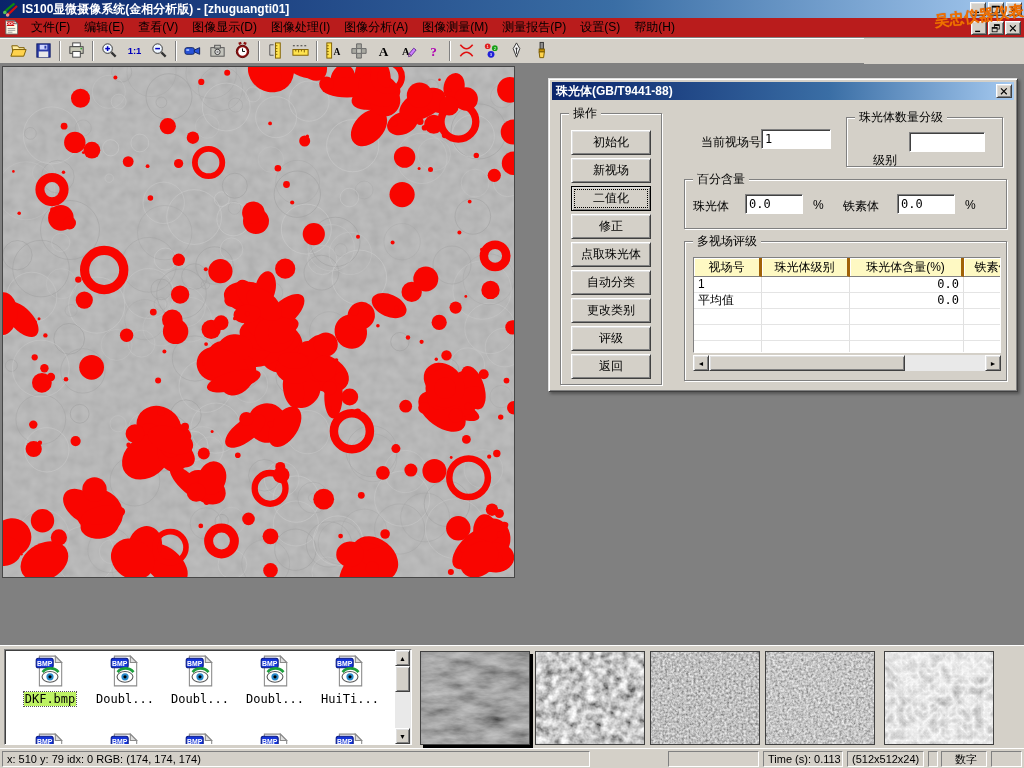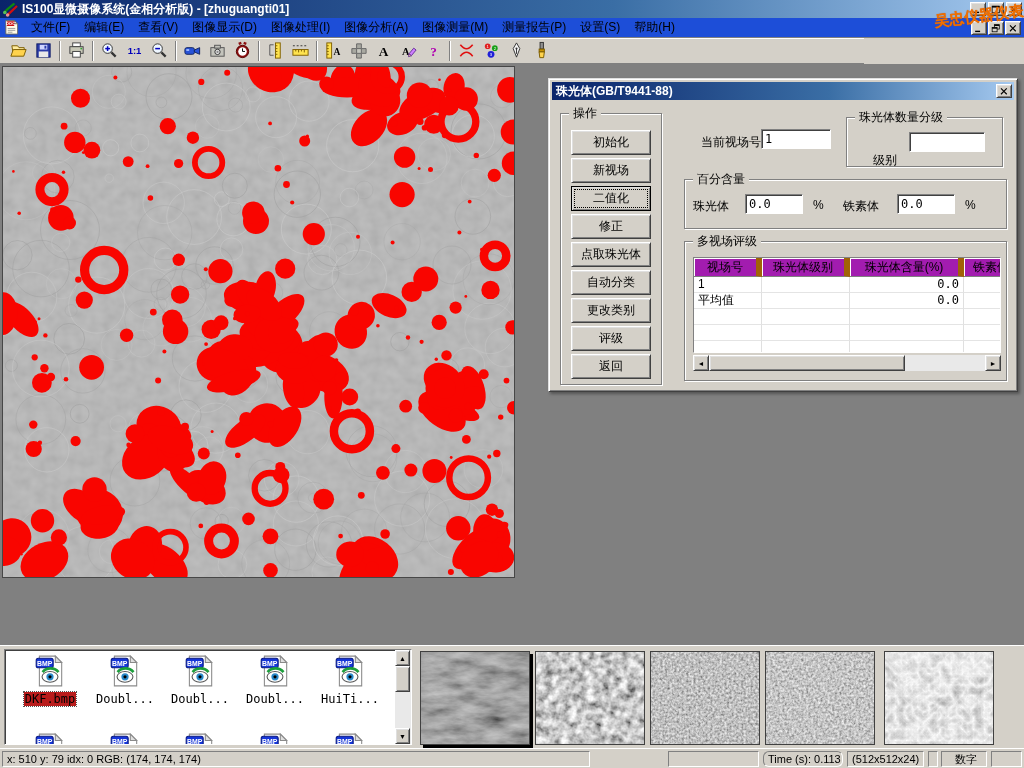--- a/index.html
+++ b/index.html
@@ -19,21 +19,21 @@
   .titlebar .title-text { font-weight:bold; font-size:12px; margin-left:4px; white-space:nowrap; }
   .app-icon16 { width:16px; height:16px; margin-left:2px; flex:0 0 16px; }
   .win-controls { position:absolute; right:2px; top:2px; display:flex; gap:2px; }
   .win-btn { width:16px; height:14px; display:flex; align-items:center; justify-content:center; padding:0; }
 
   
   .watermark { position:absolute; right:0px; top:7px; color:#f07000; font-size:15px; font-weight:bold;
     transform:rotate(-7deg); z-index:60; text-shadow:0 0 1px #c85000; letter-spacing:0px; white-space:nowrap; }
 
   
-  .menubar { position:absolute; left:0; top:18px; width:1024px; height:20px; background:#1d4ed8;
+  .menubar { position:absolute; left:0; top:18px; width:1024px; height:20px; background:#b91c1c;
     border-bottom:1px solid #808080; display:flex; align-items:center; }
   .doc-icon16 { width:17px; height:17px; margin:0 4px 0 3px; }
   .menu-item { padding:2px 7px; white-space:nowrap; cursor:default; }
   .mdi-controls { position:absolute; right:3px; top:3px; display:flex; gap:1px; }
 
   
   .toolbar { position:absolute; left:0; top:38px; width:864px; height:26px; background:#d4d0c8;
     border-bottom:1px solid #808080; box-shadow:inset 0 1px 0 #ffffff; display:flex; align-items:center; padding-left:6px; }
   .tb-btn { width:25px; height:23px; background:transparent; border:1px solid transparent; display:flex; align-items:center; justify-content:center; }
   .tb-sep { width:2px; height:20px; margin:0 3px; border-left:1px solid #808080; border-right:1px solid #ffffff; }
@@ -53,37 +53,37 @@
   .op-btn { position:absolute; left:10px; width:80px; height:25px; font-size:12px; font-family:"Liberation Sans",sans-serif; display:flex; align-items:center; justify-content:center; }
   .op-btn.focused { border-color:#000; outline:1px dotted #000; outline-offset:-4px; }
   .dlg-label { position:absolute; white-space:nowrap; }
   .dlg-edit { position:absolute; height:20px; font:12px "DejaVu Sans Mono",monospace; padding:2px 3px; background:#fff;
     border:1px solid; border-color:#808080 #ffffff #ffffff #808080; box-shadow:inset 1px 1px 0 #404040; }
 
   
   .mf-table { position:absolute; left:144px; top:178px; width:308px; height:96px; background:#fff;
     border:1px solid; border-color:#808080 #ffffff #ffffff #808080; overflow:hidden; }
   .mf-head { display:flex; height:19px; }
-  .mf-hcell { background:#a21caf; border-right:6px solid #a16207; border-bottom:1px solid #808080;
+  .mf-hcell { background:#fef9c3; border-right:3px solid #a16207; border-bottom:1px solid #808080;
     box-shadow:inset 1px 1px 0 #ffffff; overflow:hidden; white-space:nowrap; text-align:center; line-height:18px; flex:0 0 auto; }
   .mf-row { display:flex; height:16px; }
   .mf-cell { border-right:1px solid #e0e0e0; border-bottom:1px solid #e4e4e4; overflow:hidden; white-space:nowrap;
     font:12px "DejaVu Sans Mono",monospace; line-height:15px; padding:0 4px; flex:0 0 auto; }
   .hscroll { position:absolute; left:144px; top:276px; width:308px; height:16px; background:#e9e9e9; display:flex; }
   .sb-btn { width:16px; height:16px; font-size:7px; display:flex; align-items:center; justify-content:center; flex:0 0 16px; color:#000; }
   .sb-thumb { height:16px; flex:0 0 196px; }
   .sb-fill { flex:1; }
 
   
   .bottom-panel { position:absolute; left:0; top:645px; width:1024px; height:103px; background:#d4d0c8; border-top:1px solid #ffffff; }
   .file-list { position:absolute; left:4px; top:3px; width:408px; height:96px; background:#ffffff;
     border:1px solid; border-color:#808080 #ffffff #ffffff #808080; box-shadow:inset 1px 1px 0 #404040; overflow:hidden; }
   .file-item { position:absolute; width:72px; text-align:center; }
   .file-item .fi-label { font:12px "DejaVu Sans Mono",monospace; margin-top:1px; display:inline-block; padding:0 1px; white-space:nowrap; }
-  .file-item .fi-label.sel { background:#b91c1c; outline:1px dotted #555; }
+  .file-item .fi-label.sel { background:#bef264; outline:1px dotted #555; }
   .vscroll { position:absolute; right:0; top:0; width:16px; height:94px; background:#e9e9e9; }
   .vscroll .sb-btn { position:absolute; left:0; width:15px; }
   .vthumb { position:absolute; left:0; top:16px; width:15px; height:26px; }
   .thumb { position:absolute; top:5px; width:110px; height:94px; border:1px solid #404040; background:#999; }
   .thumb.shadowed { box-shadow:3px 3px 0 #000000; }
   .thumb svg { display:block; }
 
   
   .statusbar { position:absolute; left:0; top:748px; width:1024px; height:20px; background:#d4d0c8; border-top:1px solid #ffffff; font-size:11px; }
   .st-panel { position:absolute; top:2px; height:16px; line-height:15px; padding-left:4px; white-space:nowrap; overflow:hidden;
@@ -1084,19 +1084,19 @@
               </feComponentTransfer>
             </filter>
             <rect width="108" height="92" filter="url(#nf4)"></rect>
           </svg>
         </div></span>
   </div>
 
   <div class="statusbar">
     <span class="st-panel" style="left:2px; width:588px;">x: 510 y: 79  idx: 0  RGB: (174, 174, 174)</span>
     <span class="st-panel" style="left:668px; width:91px;"></span>
-    <span class="st-panel" style="left:763px; width:80px;border-radius:6px;">Time (s): 0.113</span>
+    <span class="st-panel" style="left:763px; width:80px;">Time (s): 0.113</span>
     <span class="st-panel" style="left:847px; width:77px;">(512x512x24)</span>
     <span class="st-panel" style="left:928px; width:10px;"></span>
     <span class="st-panel" style="left:941px; width:46px; text-align:center;">数字</span>
     <span class="st-panel" style="left:991px; width:31px;"></span>
   </div>
 </div>
 
 </body></html>

